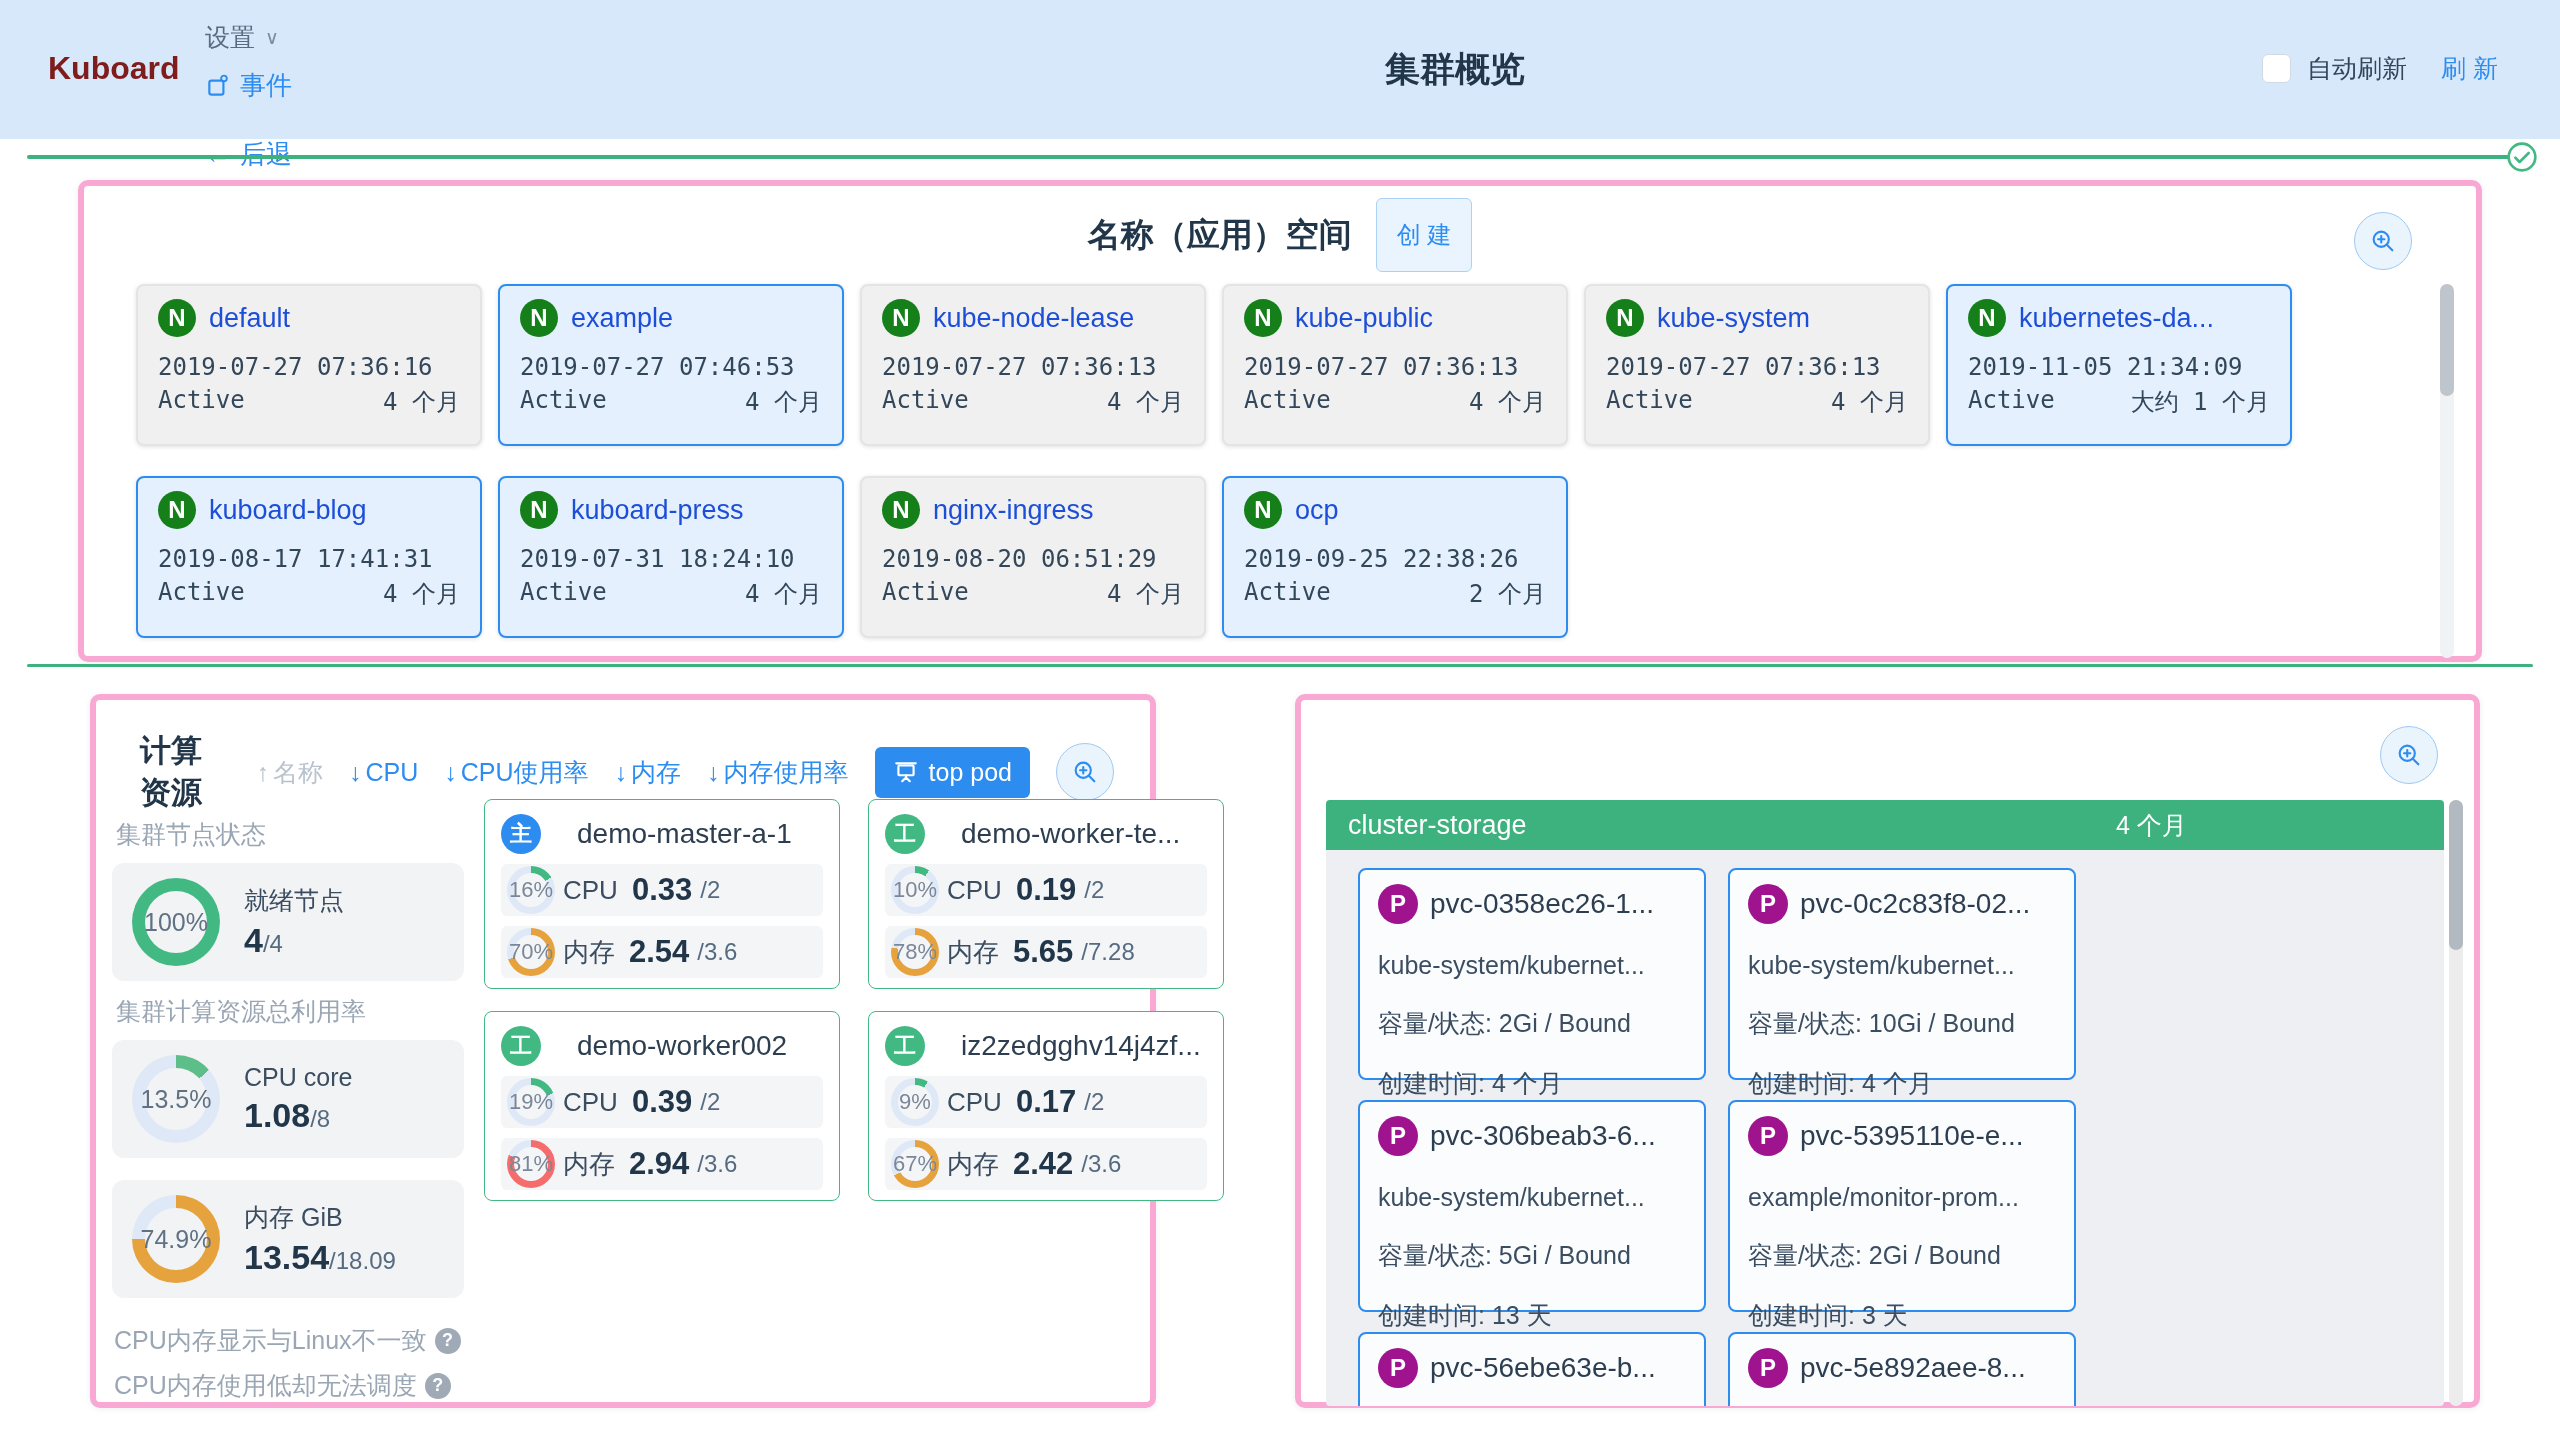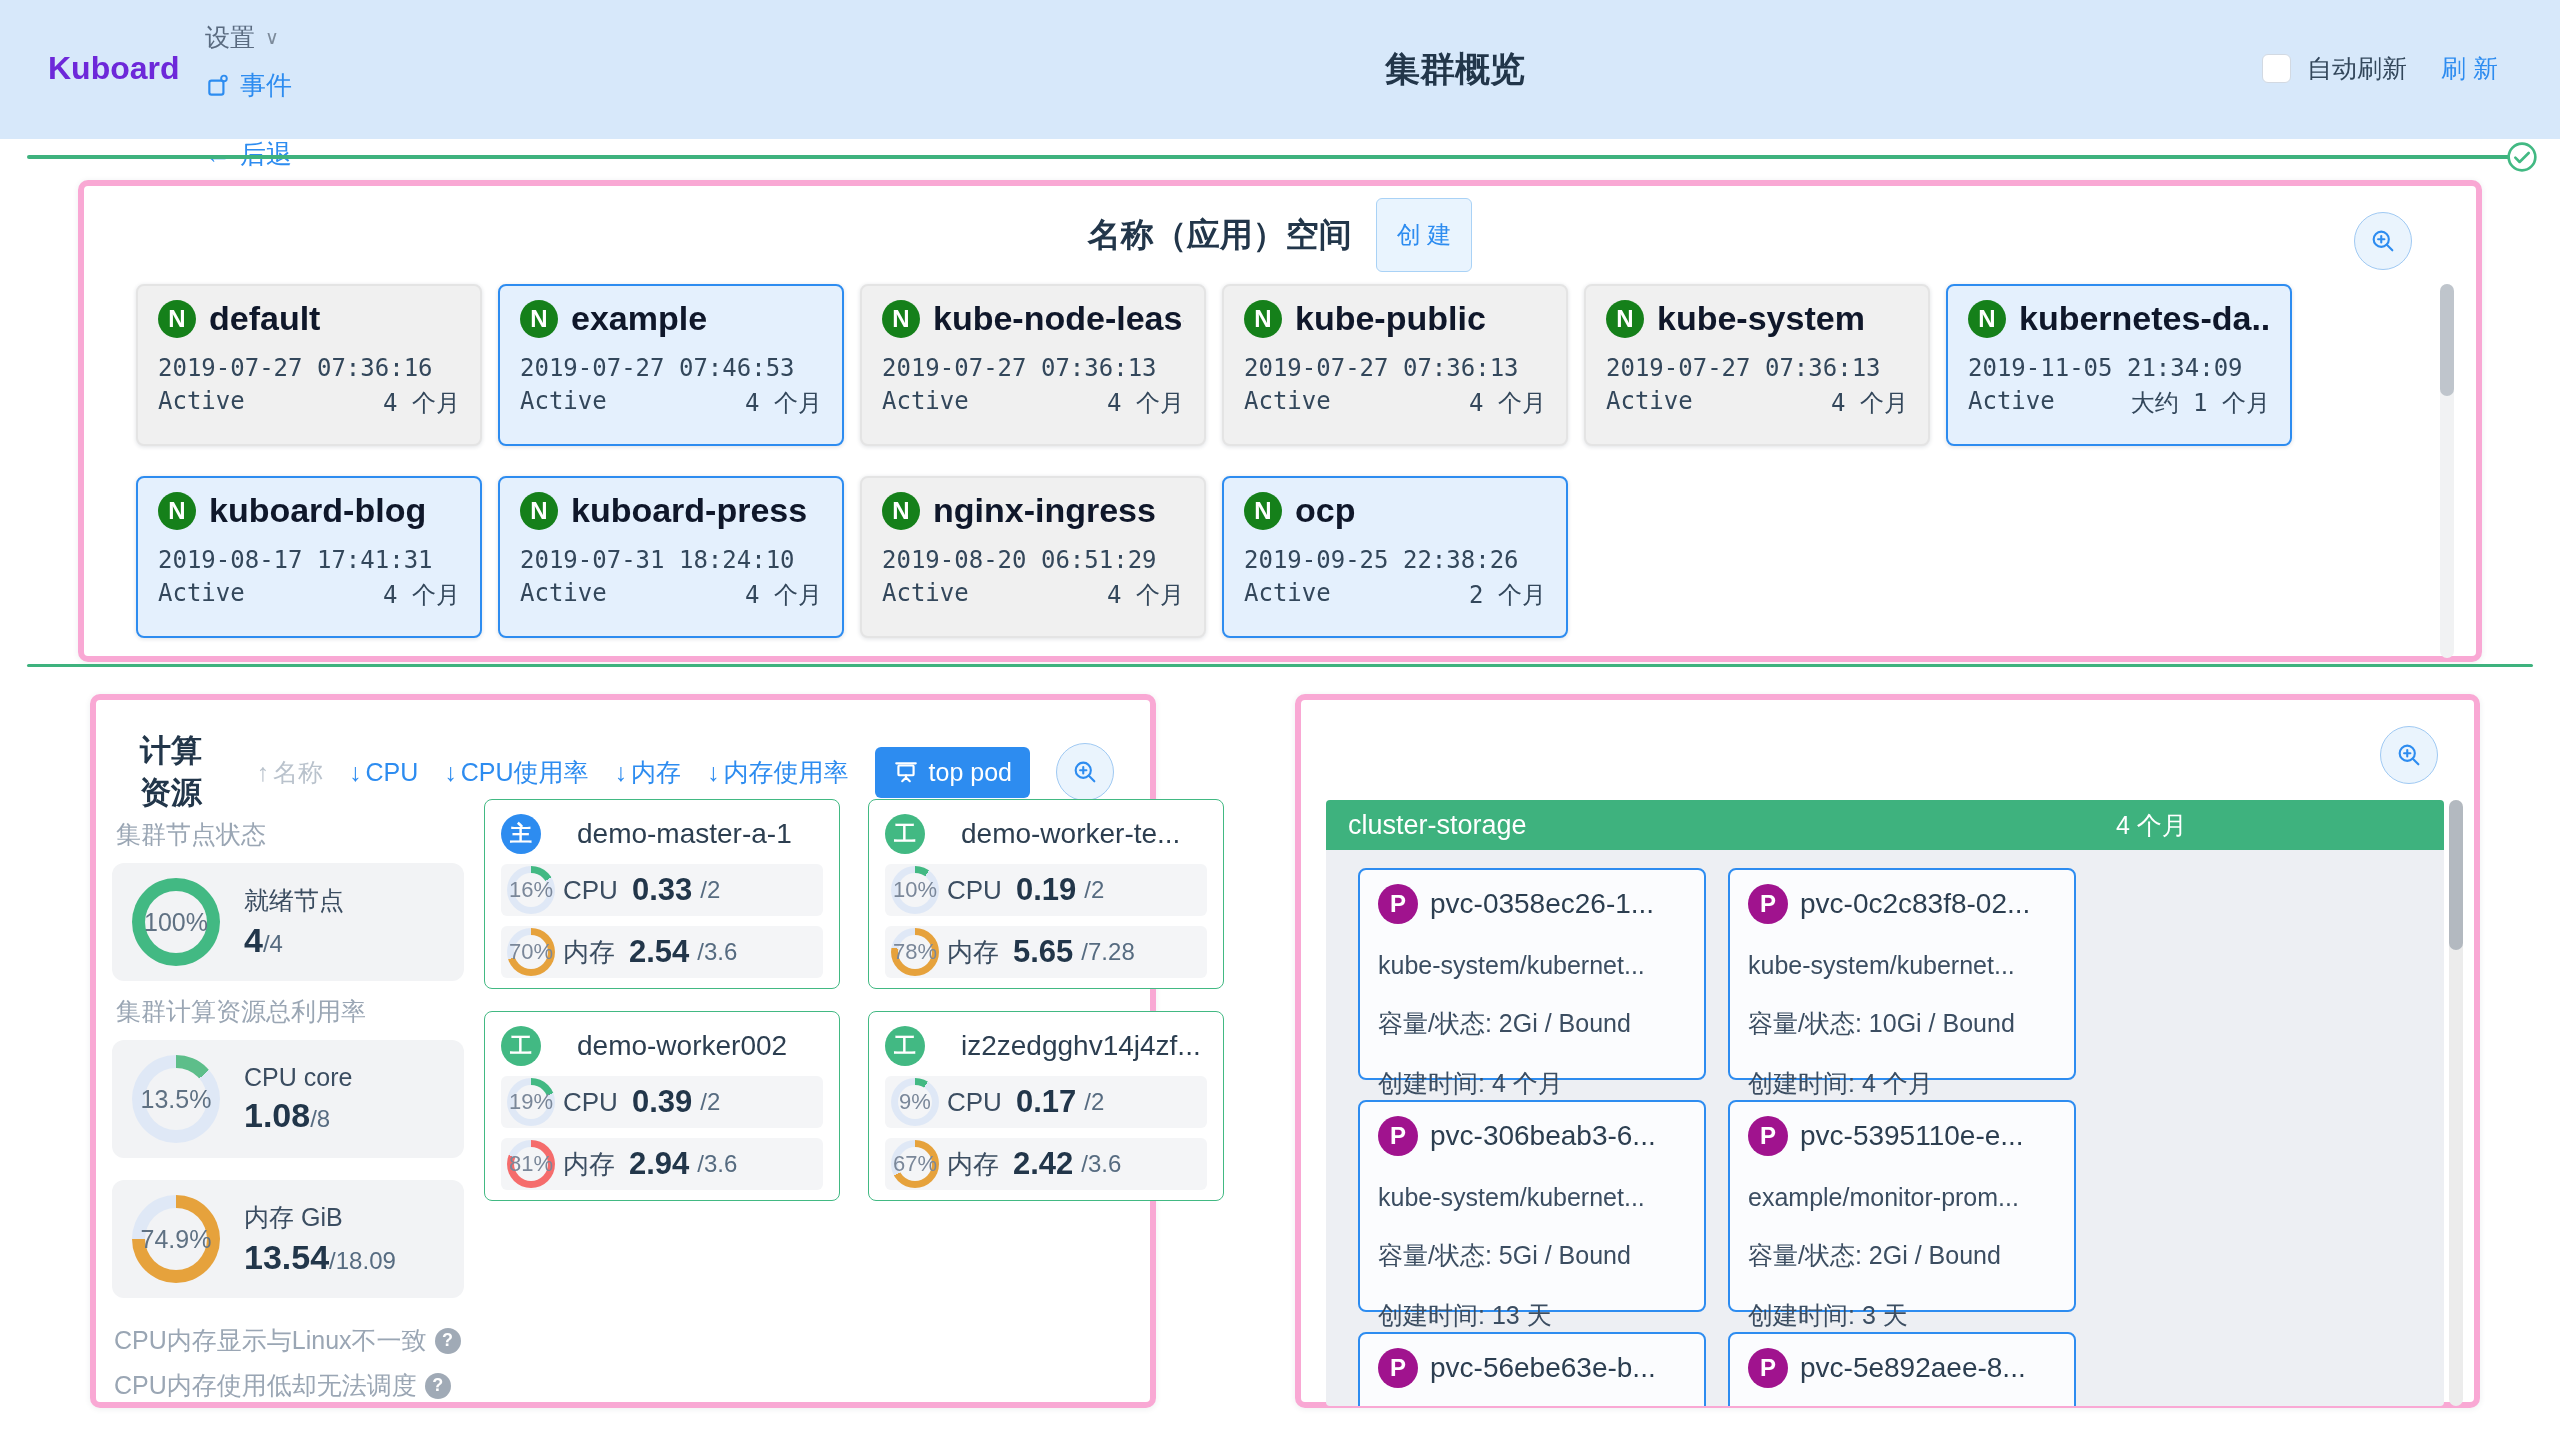--- a/index.html
+++ b/index.html
@@ -1,21 +1,21 @@
 <!DOCTYPE html>
 <html><head>
 <meta charset="utf-8">
 <style>
   html,body{margin:0;padding:0;background:#fff;}
   .app{position:relative;width:2560px;height:1440px;background:#fff;overflow:hidden;
        font-family:"Liberation Sans","DejaVu Sans",sans-serif;color:#22364a;}
 
   
   .topbar{position:absolute;left:0;top:0;width:2560px;height:139px;background:#d7e8fa;}
-  .brand{position:absolute;left:48px;top:50px;font-size:32px;font-weight:700;color:#6d28d9;}
+  .brand{position:absolute;left:48px;top:50px;font-size:32px;font-weight:700;color:#7f1d1d;}
   .nav{position:absolute;left:205px;top:16px;}
   .nav-row1{display:flex;align-items:center;gap:10px;height:42px;font-size:25px;color:#5a6b80;cursor:pointer;}
   .caret{font-size:19px;color:#7d8b9b;}
   .nav-row2{margin-top:10px;display:flex;align-items:center;gap:34px;font-size:26px;color:#2d8cf0;flex-direction:column;}
   .nav-link{display:flex;align-items:center;gap:9px;cursor:pointer;}
   .top-right{position:absolute;right:62px;top:52px;display:flex;align-items:center;gap:16px;}
   .checkbox{width:27px;height:27px;background:#fff;border:1px solid #d2d9e2;border-radius:6px;}
   .auto-label{font-size:25px;color:#33475b;}
   .refresh-link{font-size:25px;color:#2d8cf0;margin-left:18px;cursor:pointer;}
 
@@ -37,21 +37,21 @@
   .ns-panel{left:78px;top:180px;width:2404px;height:482px;}
   .ns-head{height:98px;display:flex;align-items:center;justify-content:center;gap:24px;}
   .ns-title{font-size:33px;font-weight:700;color:#22364a;}
   .ns-grid{position:absolute;left:52px;top:98px;display:grid;grid-template-columns:repeat(6,346px);gap:30px 16px;}
   .ns-card{width:346px;height:162px;box-sizing:border-box;background:#f0f0f0;border:2px solid #e4e4e4;
            border-radius:8px;padding:13px 20px;box-shadow:0 1px 4px rgba(31,45,61,.14);cursor:pointer;}
   .ns-card.highlight{background:#e4f0fd;border-color:#2d8cf0;}
   .ns-name-row{display:flex;align-items:center;gap:13px;}
   .badge-n{width:38px;height:38px;border-radius:50%;color:#fff;font-weight:700;font-size:24px;
            display:flex;align-items:center;justify-content:center;flex:0 0 38px;}
-  .ns-name{font-size:34px;color:#0f172a;font-weight:700;white-space:nowrap;overflow:hidden;}
+  .ns-name{font-size:27px;color:#1d4ed8;font-weight:400;white-space:nowrap;overflow:hidden;}
   .ns-date{margin-top:16px;font-family:"DejaVu Sans Mono",monospace;font-size:24px;color:#33475b;}
   .ns-bottom{margin-top:5px;display:flex;justify-content:space-between;font-family:"DejaVu Sans Mono",monospace;
              font-size:24px;color:#33475b;}
   .scrollbar{position:absolute;background:#f1f2f3;border-radius:7px;width:14px;}
   .thumb{position:absolute;left:0;top:0;width:14px;background:#bfc5cc;border-radius:7px;}
   .ns-scroll{right:22px;top:98px;height:374px;}
 
   
   .cp-panel{left:90px;top:694px;width:1066px;height:714px;}
   .cp-head{display:flex;align-items:center;padding:30px 36px 0 44px;gap:26px;}

